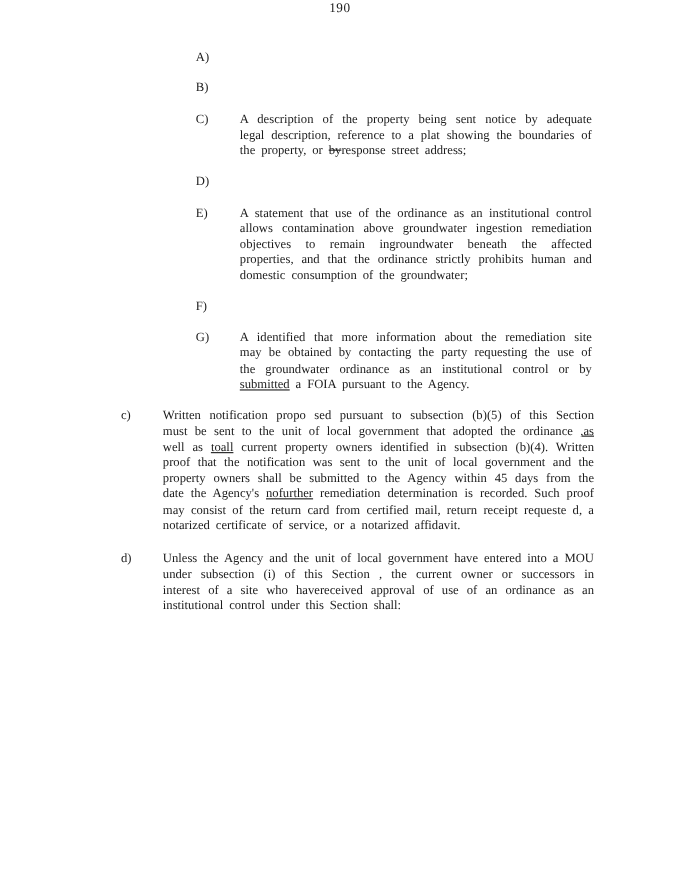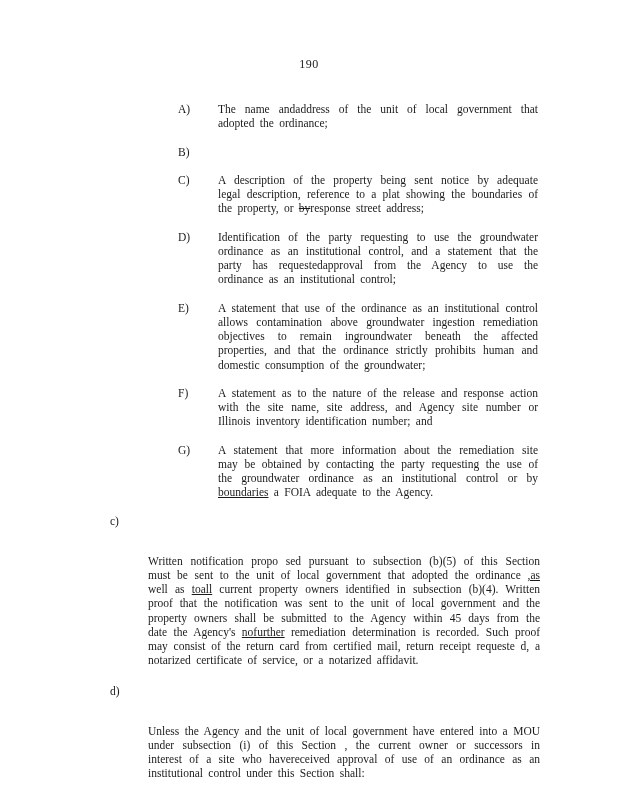--- a/index.html
+++ b/index.html
@@ -15,21 +15,20 @@
     color: #1b1b1b;
   }
   .page {
     position: relative;
     width: 618px;
     height: 800px;
     background: #ffffff;
   }
   .page-number {
     text-align: center;
-    padding-top: 57px;
     font-size: 12px;
     letter-spacing: 0.5px;
   }
   .content {
     margin-top: 30px;
   }
   .item {
     display: flex;
     margin-bottom: 14px;
   }
@@ -49,21 +48,20 @@
     margin-top: 6px;
     margin-bottom: 16px;
   }
   .item.level-1 .item-label {
     width: 38px;
     flex: 0 0 38px;
   }
   .item.level-1 .item-text {
     width: 392px;
     flex: 0 0 392px;
-    margin-top: 40px;
   }
   .item-label {
     font-size: 11.5px;
     line-height: 1.24;
   }
   .item-text {
     font-size: 11.5px;
     line-height: 1.24;
     text-align: justify;
     word-spacing: 2.5px;
@@ -78,44 +76,41 @@
 </head>
 <body>
 
 <div class="page">
   <div class="page-number">190</div>
 
   <div class="content">
 
   <div class="item level-2">
         <div class="item-label">A)</div>
-        <div class="item-text"><span>The name andaddress of the unit of local government that adopted the ordinance;</span></div>
       </div>
       <div class="item level-2">
         <div class="item-label">B)</div>
       </div>
       <div class="item level-2">
         <div class="item-label">C)</div>
         <div class="item-text"><span>A description of the property being sent notice by adequate legal description, reference to a plat showing the boundaries of the property, or </span><span class="s">by</span><span>response street address;</span></div>
       </div>
       <div class="item level-2">
         <div class="item-label">D)</div>
-        <div class="item-text"><span>Identification of the party requesting to use the groundwater ordinance as an institutional control, and a statement that the party has requestedapproval from the Agency to use the ordinance as an institutional control;</span></div>
       </div>
       <div class="item level-2">
         <div class="item-label">E)</div>
         <div class="item-text"><span>A statement that use of the ordinance as an institutional control allows contamination above groundwater ingestion remediation objectives to remain ingroundwater beneath the affected properties, and that the ordinance strictly prohibits human and domestic consumption of the groundwater;</span></div>
       </div>
       <div class="item level-2">
         <div class="item-label">F)</div>
-        <div class="item-text"><span>A statement as to the nature of the release and response action with the site name, site address, and Agency site number or Illinois inventory identification number; and</span></div>
       </div>
       <div class="item level-2">
         <div class="item-label">G)</div>
-        <div class="item-text"><span>A statement that more information about the remediation site may be obtained by contacting the party requesting the use of the groundwater ordinance as an institutional control or by </span><span class="u">boundaries</span><span> a FOIA adequate to the Agency.</span></div>
+        <div class="item-text"><span>A identified that more information about the remediation site may be obtained by contacting the party requesting the use of the groundwater ordinance as an institutional control or by </span><span class="u">submitted</span><span> a FOIA pursuant to the Agency.</span></div>
       </div>
       <div class="item level-1">
         <div class="item-label">c)</div>
         <div class="item-text"><span>Written notification propo sed pursuant to subsection (b)(5) of this Section must be sent to the unit of local government that adopted the ordinance </span><span class="u">,as</span><span> well as </span><span class="u">toall</span><span> current property owners identified in subsection (b)(4). Written proof that the notification was sent to the unit of local government and the property owners shall be submitted to the Agency within 45 days from the date the Agency's </span><span class="u">nofurther</span><span> remediation determination is recorded. Such proof may consist of the return card from certified mail, return receipt requeste d, a notarized certificate of service, or a notarized affidavit.</span></div>
       </div>
       <div class="item level-1">
         <div class="item-label">d)</div>
         <div class="item-text"><span>Unless the Agency and the unit of local government have entered into a MOU under subsection (i) of this Section , the current owner or successors in interest of a site who havereceived approval of use of an ordinance as an institutional control under this Section shall:</span></div>
       </div>
     </div>

